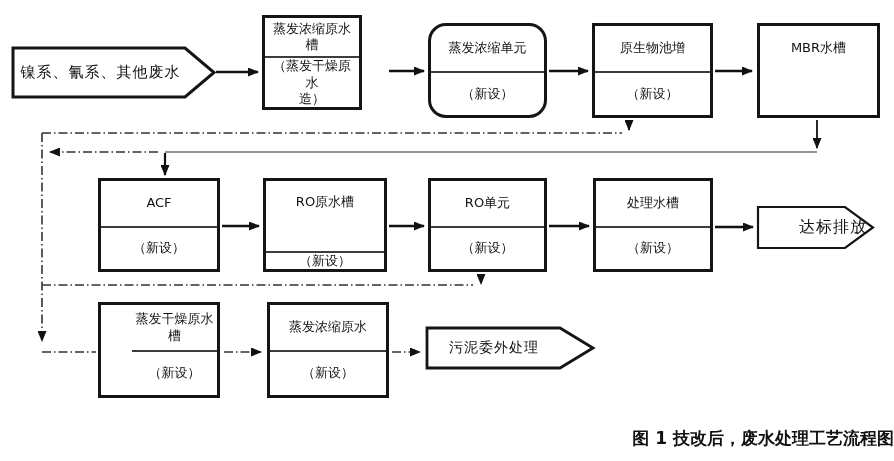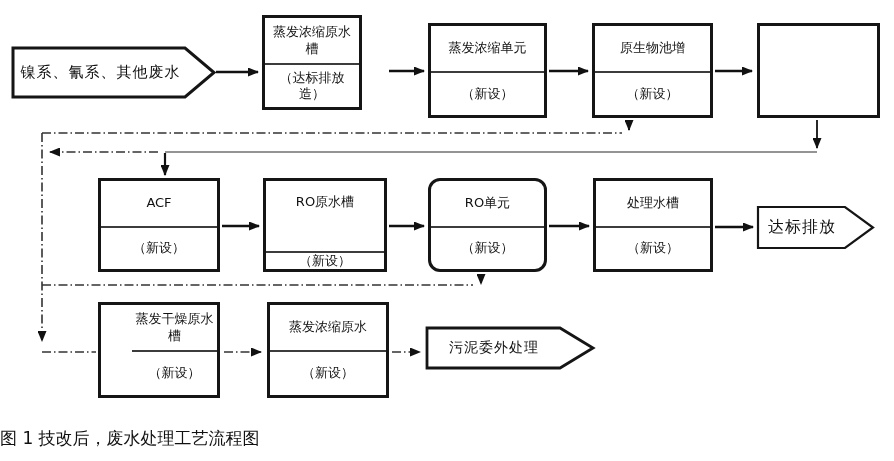--- a/index.html
+++ b/index.html
@@ -12,22 +12,22 @@
     position:absolute;box-sizing:border-box;border:3px solid #151515;background:#ffffff;
     display:flex;flex-direction:column;text-align:center;font-size:13px;line-height:1.25;
   }
   .bt{height:45px;display:flex;align-items:center;justify-content:center;white-space:pre-line;padding:0 2px;}
   .bs{flex:1;border-top:2px solid #3c3c3c;display:flex;align-items:center;justify-content:center;white-space:pre-line;padding:0 2px;}
   .plabel{
     position:absolute;display:flex;align-items:center;justify-content:center;
     color:#111;letter-spacing:1px;
   }
   .caption{
-    position:absolute;left:0;top:427px;width:894px;text-align:left;
-    font-size:17px;font-weight:normal;color:#111;
+    position:absolute;left:0;top:427px;width:894px;text-align:right;
+    font-size:17px;font-weight:bold;color:#111;
   }
 </style>
 </head>
 <body>
 
 <div class="stage">
 
   <svg width="894" height="461" viewBox="0 0 894 461">
     <defs>
       <marker id="ah" markerUnits="userSpaceOnUse" markerWidth="11" markerHeight="9" refX="10" refY="4.5" orient="auto">
@@ -59,49 +59,50 @@
     <line x1="42" y1="133" x2="622" y2="133" stroke="#333" stroke-width="1.6" stroke-dasharray="9 3 1.5 3"></line>
     <line x1="158" y1="152" x2="50" y2="152" stroke="#333" stroke-width="1.6" stroke-dasharray="9 3 1.5 3" marker-end="url(#ah)"></line>
     <line x1="42" y1="285" x2="473" y2="285" stroke="#333" stroke-width="1.6" stroke-dasharray="9 3 1.5 3"></line>
     <line x1="42" y1="133" x2="42" y2="341" stroke="#333" stroke-width="1.6" stroke-dasharray="9 3 1.5 3" marker-end="url(#ah)"></line>
     <line x1="42" y1="352" x2="96" y2="352" stroke="#333" stroke-width="1.6" stroke-dasharray="9 3 1.5 3"></line>
     <line x1="224" y1="352" x2="261" y2="352" stroke="#333" stroke-width="1.6" stroke-dasharray="9 3 1.5 3" marker-end="url(#ah)"></line>
     <line x1="392" y1="352" x2="420" y2="352" stroke="#333" stroke-width="1.6" stroke-dasharray="9 3 1.5 3" marker-end="url(#ah)"></line>
   </svg>
 
   <div class="plabel" style="left:13px;top:48px;width:175px;height:49px;font-size:15px;">镍系、氰系、其他废水</div>
-  <div class="plabel" style="left:758px;top:207px;width:88px;height:41px;font-size:16px;">达标排放</div>
+  <div class="plabel" style="left:758px;top:207px;width:88px;height:41px;font-size:16px;padding-left:31px;">达标排放</div>
   <div class="plabel" style="left:427px;top:328px;width:134px;height:40px;font-size:14px;">污泥委外处理</div>
 
   <div class="box" style="left:262px;top:15px;width:100px;height:95px;">
     <div class="bt">蒸发浓缩原水
 槽</div>
-    <div class="bs">（达标排放
+    <div class="bs">（蒸发干燥原水
 造）</div>
   </div>
-  <div class="box" style="left:428px;top:23px;width:119px;height:95px;">
+  <div class="box" style="left:428px;top:23px;width:119px;height:95px;border-radius:18px;">
     <div class="bt">蒸发浓缩单元</div>
     <div class="bs">（新设）</div>
   </div>
   <div class="box" style="left:592px;top:23px;width:121px;height:95px;">
     <div class="bt">原生物池增</div>
     <div class="bs">（新设）</div>
   </div>
   <div class="box" style="left:757px;top:23px;width:123px;height:95px;">
+    <div class="bt">MBR水槽</div>
   </div>
 
   <div class="box" style="left:98px;top:178px;width:122px;height:94px;">
     <div class="bt">ACF</div>
     <div class="bs">（新设）</div>
   </div>
   <div class="box" style="left:263px;top:178px;width:124px;height:94px;gap:28px;">
     <div class="bt">RO原水槽</div>
     <div class="bs">（新设）</div>
   </div>
-  <div class="box" style="left:428px;top:178px;width:119px;height:94px;border-radius:12px;">
+  <div class="box" style="left:428px;top:178px;width:119px;height:94px;">
     <div class="bt">RO单元</div>
     <div class="bs">（新设）</div>
   </div>
   <div class="box" style="left:593px;top:178px;width:120px;height:94px;">
     <div class="bt">处理水槽</div>
     <div class="bs">（新设）</div>
   </div>
 
   <div class="box" style="left:98px;top:302px;width:122px;height:96px;padding-left:31px;">
     <div class="bt">蒸发干燥原水

